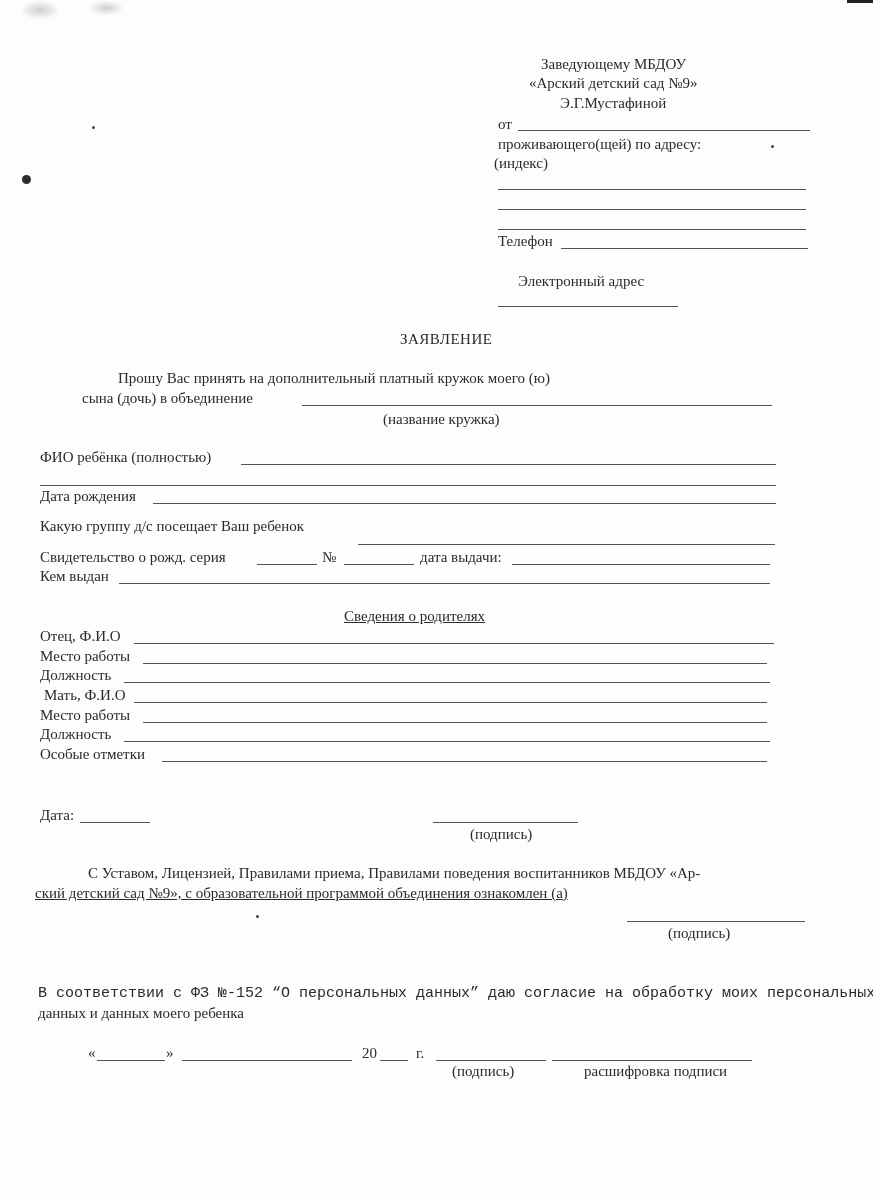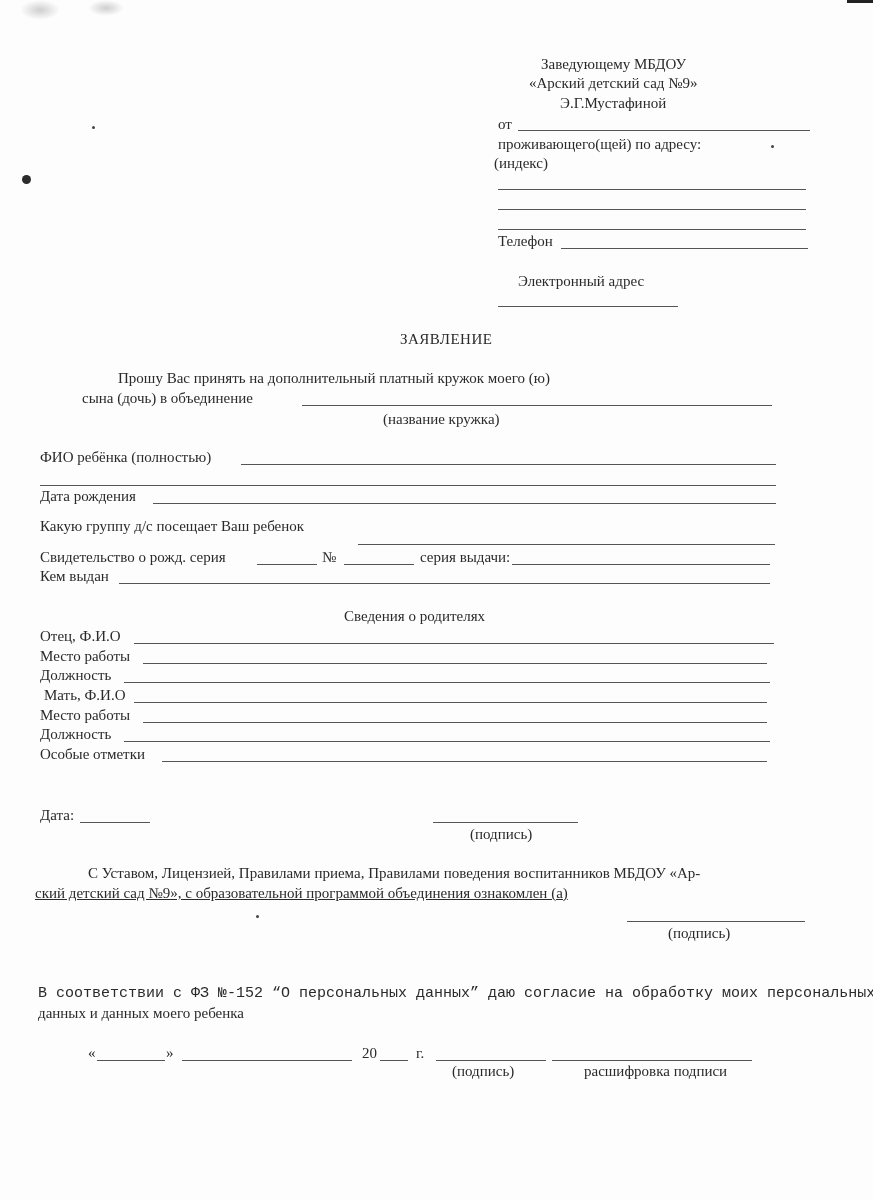--- a/index.html
+++ b/index.html
@@ -59,27 +59,27 @@
 <div class="abs" style="left:40px; top:487px;">Дата рождения</div>
 <div class="line field" style="left:153px; top:486px; width:623px; height:17px;"></div>
 
 <div class="abs" style="left:40px; top:517px;text-align:right;">Какую группу д/с посещает Ваш ребенок</div>
 <div class="line field" style="left:358px; top:527px; width:417px; height:17px;"></div>
 
 <div class="abs" style="left:40px; top:548px;text-align:center;">Свидетельство о рожд. серия</div>
 <div class="line field" style="left:257px; top:547px; width:60px; height:17px;"></div>
 <div class="abs" style="left:322px; top:548px;">№</div>
 <div class="line field" style="left:344px; top:547px; width:70px; height:17px;"></div>
-<div class="abs" style="left:420px; top:548px;">серия выдачи:</div>
+<div class="abs" style="left:420px; top:548px;">дата выдачи:</div>
 <div class="line field" style="left:512px; top:547px; width:258px; height:17px;"></div>
 
 <div class="abs" style="left:40px; top:567px;">Кем выдан</div>
 <div class="line field" style="left:119px; top:566px; width:651px; height:17px;"></div>
 
-<div class="abs" style="left:344px; top:607px;">Сведения о родителях</div>
+<div class="abs" style="left:344px; top:607px;text-decoration:underline;">Сведения о родителях</div>
 
 <div class="abs" style="left:40px; top:627px;">Отец, Ф.И.О</div>
 <div class="line field" style="left:134px; top:626px; width:640px; height:17px;"></div>
 
 <div class="abs" style="left:40px; top:647px;">Место работы</div>
 <div class="line field" style="left:143px; top:646px; width:624px; height:17px;"></div>
 
 <div class="abs" style="left:40px; top:666px;">Должность</div>
 <div class="line field" style="left:124px; top:665px; width:646px; height:17px;"></div>
 

